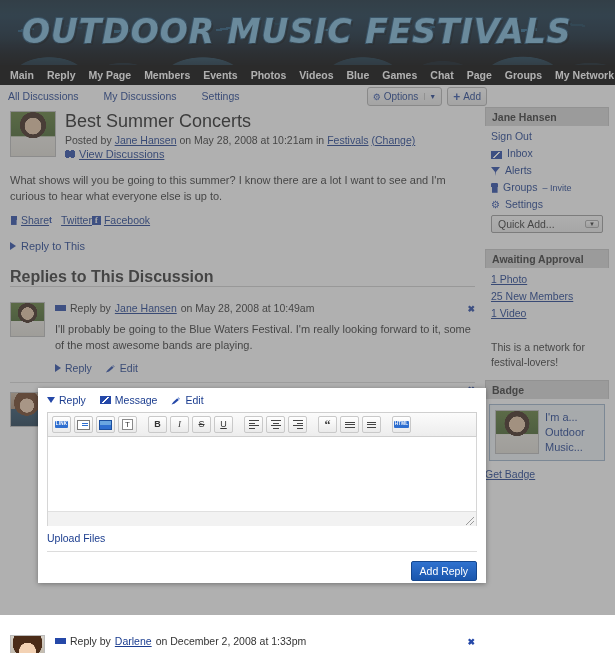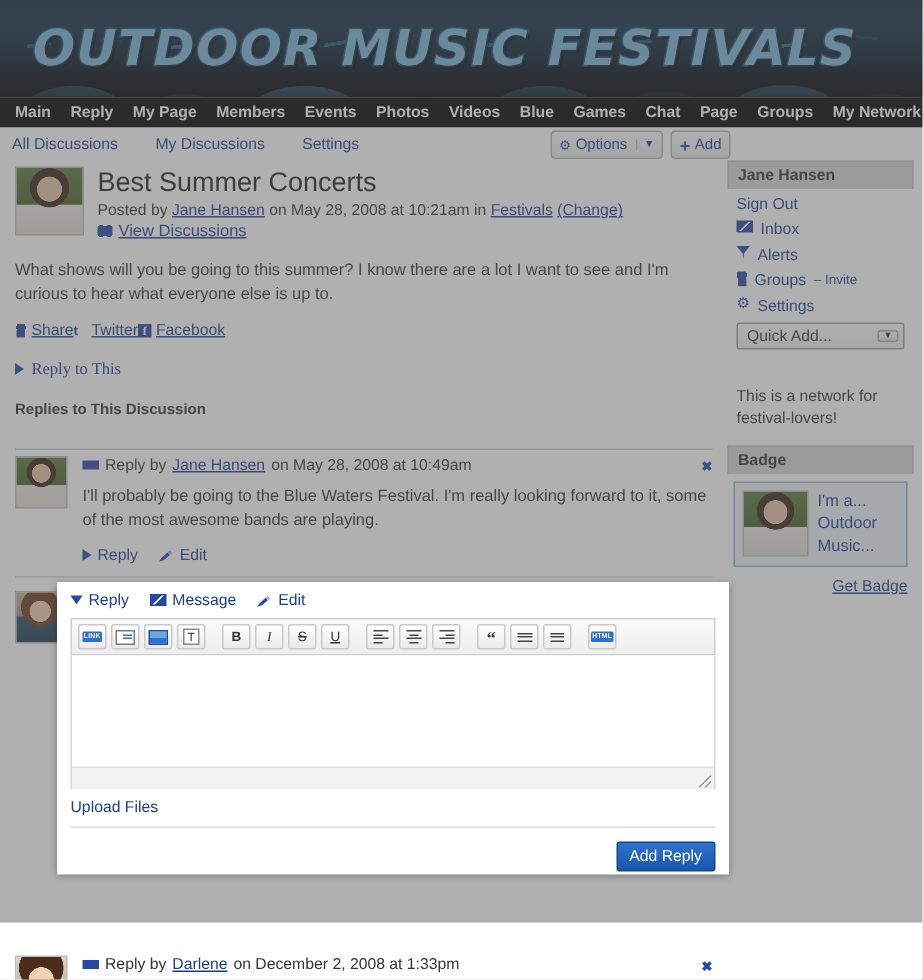--- a/index.html
+++ b/index.html
@@ -237,28 +237,28 @@
   }
   .ic-fb {
     width: 9px; height: 9px; background: #2548a8; color: #fff;
     font-size: 8px; font-weight: bold; text-align: center;
     line-height: 9px; font-family: "Liberation Serif", serif;
   }
   .reply-to-this {
     display: flex; align-items: center; gap: 5px;
     font-size: 11px; margin: 0 0 16px 0;
   }
-  .reply-to-this a { color: #1b3d8f; text-decoration: none; font-family: Liberation Serif, serif; }
+  .reply-to-this a { color: #1b3d8f; text-decoration: none; }
   .tri-r { width:0;height:0;border-left:6px solid #2548a8;border-top:4px solid transparent;border-bottom:4px solid transparent; }
   .tri-d { width:0;height:0;border-top:6px solid #2548a8;border-left:4px solid transparent;border-right:4px solid transparent; }
 
   .sec-title {
-    font-size: 10px; font-weight: bold; color: #333;
-    padding-bottom: 20px; border-bottom: 1px solid #d2d2d2;
-    margin-bottom: 4px;
+    font-size: 16px; font-weight: bold; color: #333;
+    padding-bottom: 0; border-bottom: 1px solid #d2d2d2;
+    margin-bottom: 15px;
   }
 
   
   .reply { display: flex; gap: 10px; position: relative; padding-bottom: 8px; }
   .reply + .reply { border-top: 1px solid #d8d8d8; padding-top: 9px; }
   .reply-body { flex: 1; min-width: 0; }
   .reply-meta { font-size: 10.5px; color: #333; display: flex; align-items: center; gap: 4px; }
   .reply-meta a { color: #1b3d8f; text-decoration: underline; }
   .ic-glasses {
     width: 11px; height: 6px; flex: 0 0 auto;
@@ -359,21 +359,21 @@
   .side-box { margin-bottom: 2px; }
   .side-head {
     background: #d6d6d6;
     font-size: 10.5px; font-weight: bold; color: #333;
     padding: 3px 6px;
     border: 1px solid #c6c6c6;
     border-bottom: none;
   }
   .side-user { padding: 4px 6px 6px 6px; }
   .side-link { display: block; color: #1b3d8f; font-size: 10.5px; text-decoration: none; margin-bottom: 5px; }
-  .side-row { display: flex; align-items: flex-start; gap: 5px; margin-bottom: 5px; font-size: 10.5px; }
+  .side-row { display: flex; align-items: flex-end; gap: 5px; margin-bottom: 5px; font-size: 10.5px; }
   .side-row a { color: #1b3d8f; text-decoration: none; }
   .side-row .sub { color: #1b3d8f; font-size: 9px; }
   .ic-alert {
     width: 9px; height: 9px; background: #2548a8;
     clip-path: polygon(0 0, 100% 0, 55% 55%, 52% 100%, 45% 55%);
   }
   .ic-friend {
     width: 7px; height: 10px;
     background:
       radial-gradient(circle at 50% 22%, #2548a8 0 40%, transparent 41%),
@@ -394,21 +394,21 @@
   }
   .side-list { padding: 5px 6px 6px 6px; }
   .side-list a { display: block; color: #1b3d8f; font-size: 10.5px; text-decoration: underline; margin-bottom: 5px; }
   .side-desc { font-size: 10.5px; color: #333; line-height: 15px; padding: 8px 6px 10px 6px; }
   .badge-card {
     border: 1px solid #9bb2cc; background: #eef3f8;
     margin: 5px 4px 0 4px; padding: 5px;
     display: flex; gap: 6px;
   }
   .badge-text { font-size: 11px; color: #1b3d8f; line-height: 15px; }
-  .get-badge { display:block; text-align: right; font-size: 10.5px; color: #1b3d8f; text-decoration: underline; margin: 7px 4px 0 0; }
+  .get-badge { display:block; text-align: left; font-size: 10.5px; color: #1b3d8f; text-decoration: underline; margin: 7px 4px 0 0; }
 </style>
 </head>
 <body>
 
 <div id="page">
 
   <div class="banner">
     <div class="crowd"></div>
     <div class="arms"></div>
     <div class="banner-vignette"></div>
@@ -579,20 +579,28 @@
               <a>Settings</a>
             </div>
 
             <div class="quick-add">
               <span>Quick Add...</span>
               <span class="qa-arrow">▼</span>
             </div>
           </div>
         </div>
 
+        <div class="side-box">
+          <div class="side-head">Awaiting Approval</div>
+          <div class="side-list">
+            <a>1 Photo</a>
+            <a>25 New Members</a>
+            <a>1 Video</a>
+          </div>
+        </div>
 
         <div class="side-desc">This is a network for festival-lovers!</div>
 
         <div class="side-box">
           <div class="side-head">Badge</div>
           <div class="badge-card">
             <div class="avatar badge"></div>
             <div class="badge-text">
               <div>I'm a...</div>
               <div>Outdoor</div>

